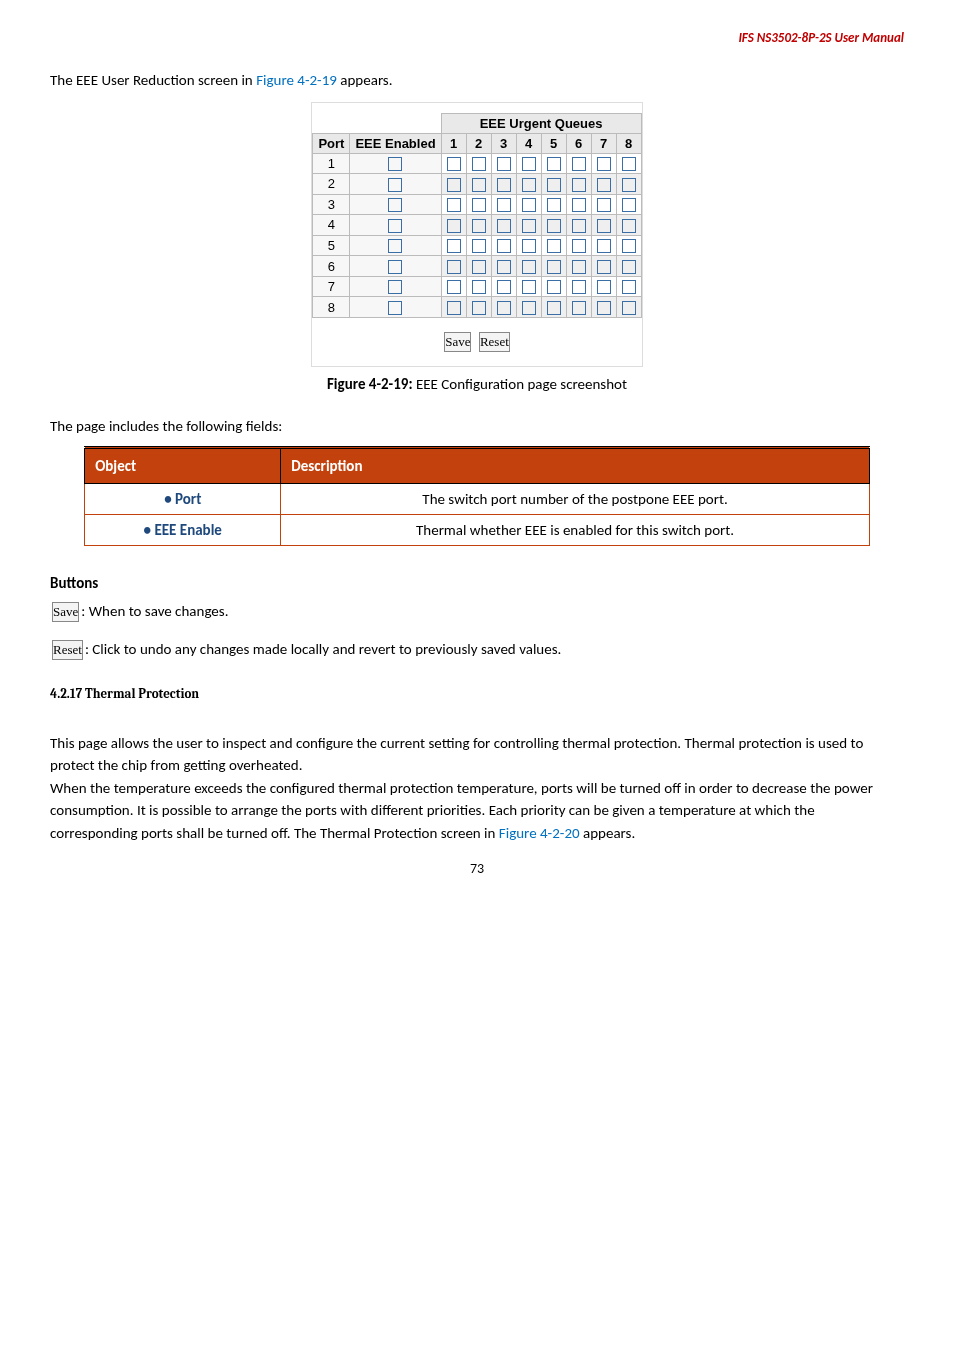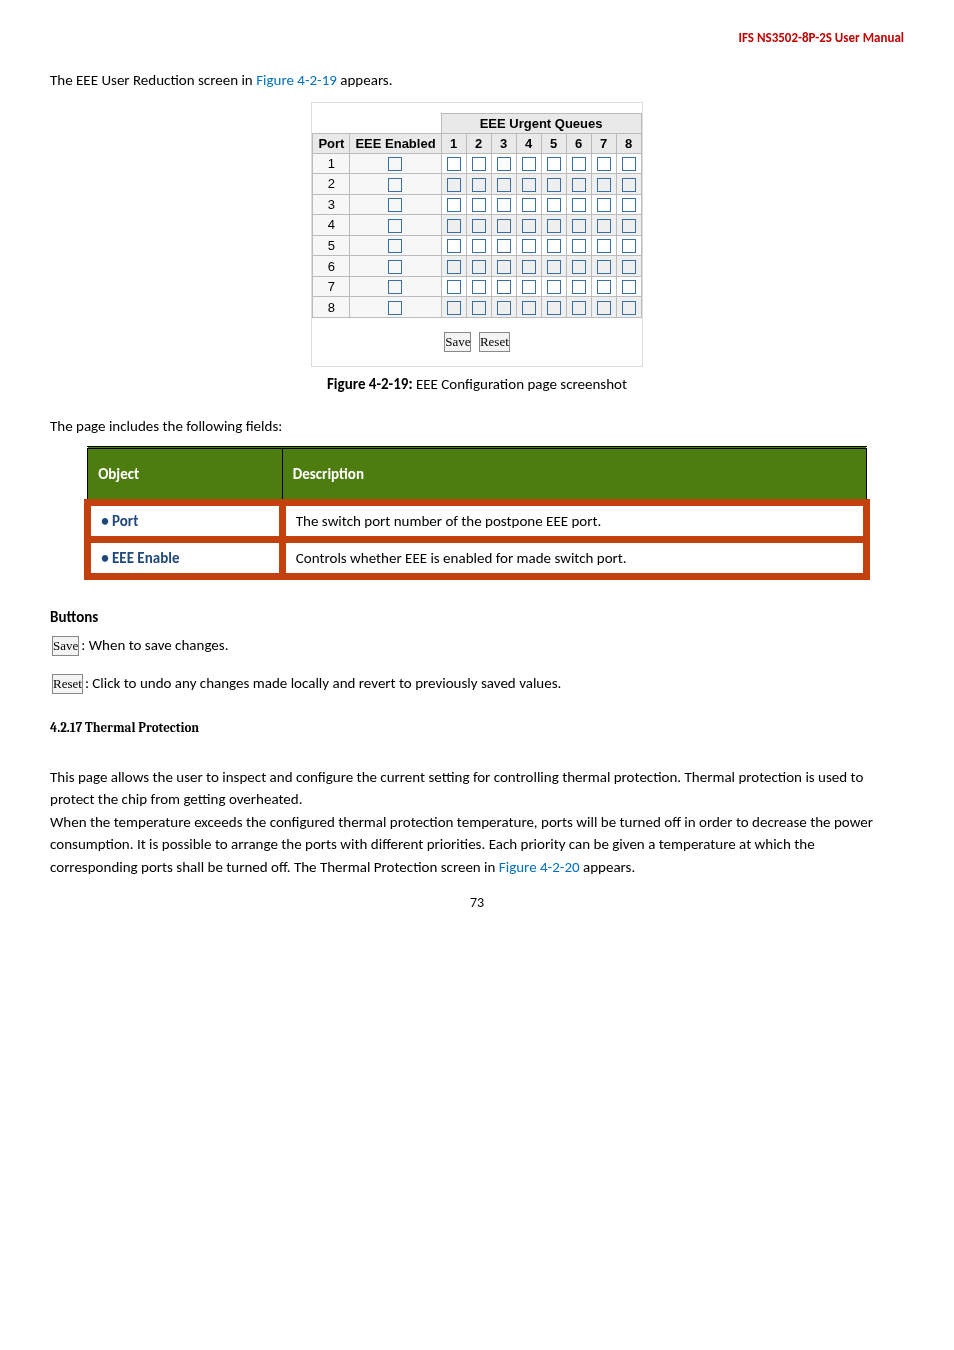--- a/index.html
+++ b/index.html
@@ -6,20 +6,21 @@
     margin: 0;
     padding: 30px 50px;
     font-family: Calibri, Arial, sans-serif;
     font-size: 15px;
     color: #000;
     background: #fff;
   }
   .header-right {
     text-align: right;
     color: #c00000;
+    font-style: italic;
     font-weight: bold;
     font-size: 13px;
     margin-bottom: 24px;
   }
   .body-text {
     margin: 8px 0;
     line-height: 1.5;
     word-break: break-word;
   }
   .fig-link { color: #0070C0; }
@@ -69,30 +70,31 @@
   }
   .caption { text-align: center; margin: 8px 0 22px 0; }
   .obj-table {
     width: 92%;
     margin: 6px auto 26px auto;
     border-collapse: collapse;
     font-size: 15px;
   }
   .obj-table th {
     text-align: left;
-    background: #4d7c0f;
+    background: #c2410c;
     color: #fff;
     border: 1px solid #000;
-    padding: 16px 10px;
+    padding: 8px 10px;
     font-weight: bold;
   }
   .obj-table td {
-    border: 7px solid #c2410c;
+    border: 1px solid #c2410c;
     padding: 6px 10px;
     vertical-align: top;
+    text-align: center;
   }
   .obj-table td.obj {
     color: #1F497D;
     font-weight: bold;
     white-space: nowrap;
     width: 25%;
   }
   .obj-table tr.topdbl th, .obj-table tr.topdbl td { border-top: 3px double #000; }
   .obj-table tr.botdbl td { border-bottom: 3px double #000; }
   .bullet { color: #1F497D; }
@@ -249,21 +251,21 @@
       <tr class="topdbl">
     <th>Object</th>
     <th>Description</th>
   </tr>
   <tr>
     <td class="obj"><span class="bullet">•&nbsp;</span><span>Port</span></td>
     <td>The switch port number of the postpone EEE port.</td>
   </tr>
   <tr>
     <td class="obj"><span class="bullet">•&nbsp;</span><span>EEE Enable</span></td>
-    <td>Controls whether EEE is enabled for made switch port.</td>
+    <td>Thermal whether EEE is enabled for this switch port.</td>
   </tr>
 </tbody>
   </table>
 
 <p class="body-text"><b>Buttons</b></p>
 
 <div class="inline-btn-row">
   <span class="btn">Save</span><span>: When to save changes.</span>
 </div>
 

